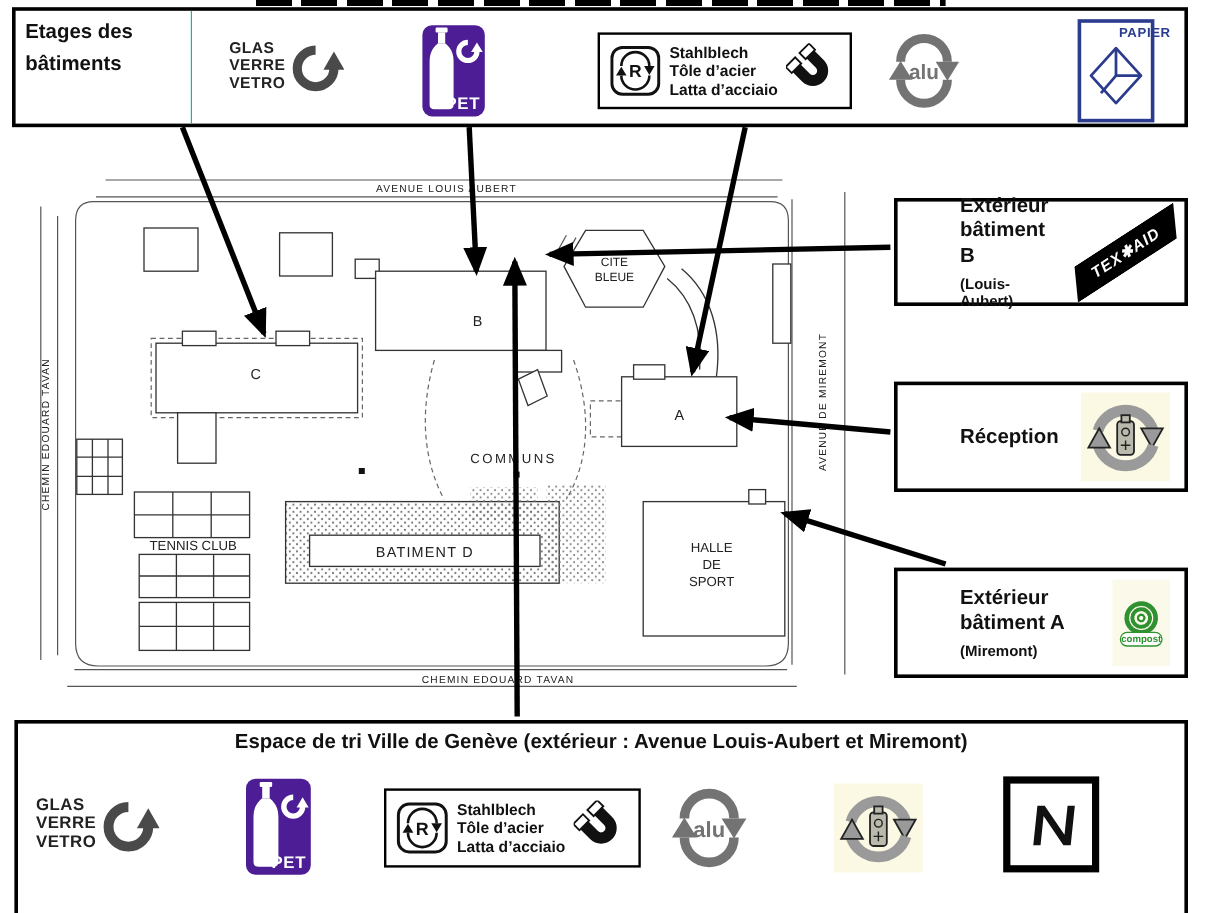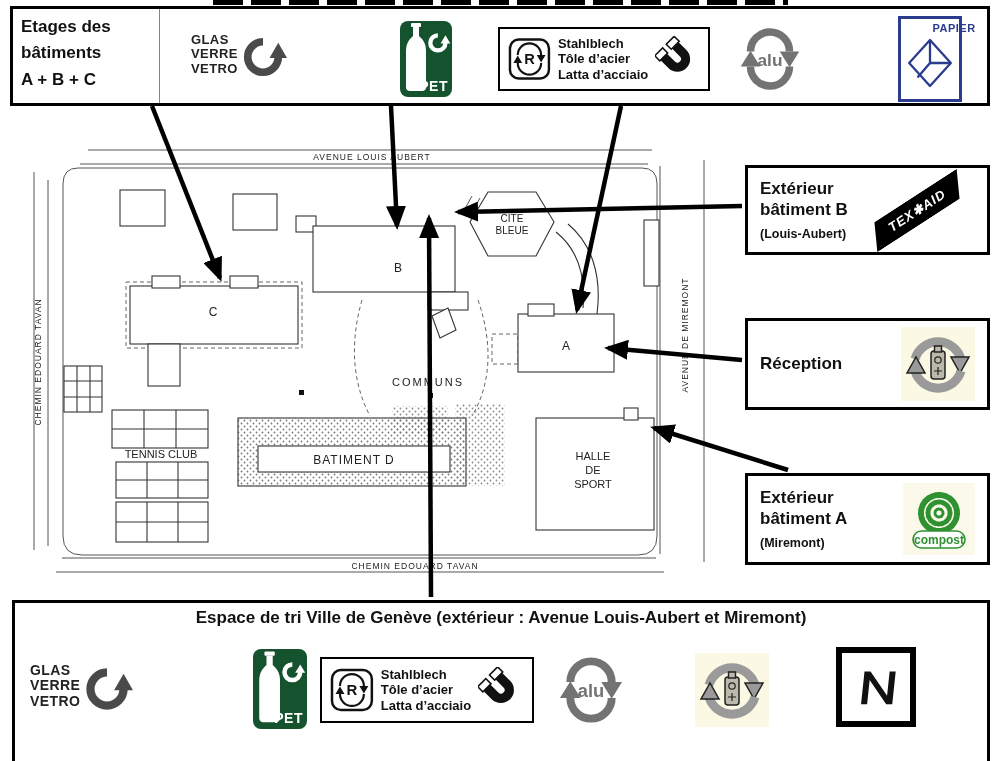--- a/index.html
+++ b/index.html
@@ -23,55 +23,55 @@
     border-right:1px solid #14b8a6; padding:5px 8px; font-weight:bold; font-size:17px; line-height:1.55; }
 
   .bottom-title { position:absolute; left:0; right:0; top:5px; text-align:center;
     font-weight:bold; font-size:17px; }
 
   
   .glass-icon { position:absolute; display:flex; align-items:flex-start; gap:1px; }
   .glass-text { font-weight:bold; font-size:13px; line-height:1.1; letter-spacing:.4px; color:#222; }
   .glass-icon.big .glass-text { font-size:14px; }
 
-  .pet-icon { position:absolute; background:#14532d; border-radius:8px;margin-left:48px; }
+  .pet-icon { position:absolute; background:#4c1d95; border-radius:8px; }
   .pet-icon svg { position:absolute; inset:0; width:100%; height:100%; }
   .pet-label { position:absolute; right:4px; bottom:3px; color:#fff; font-weight:bold; font-size:14px; letter-spacing:.5px; }
 
   .steel-box { position:absolute; border:2.5px solid #000; background:#fff;
     display:flex; align-items:center; gap:7px; padding:4px 8px; box-sizing:border-box; }
   .steel-text { font-weight:bold; font-size:13px; line-height:1.18; white-space:nowrap; }
 
   .alu-icon { position:absolute; color:#737373; }
 
   .paper-icon { position:absolute; border:3px solid #2b3c8e; background:#fff;
     display:flex; flex-direction:column; align-items:center; padding:3px 2px 1px; box-sizing:border-box; }
   .paper-label { color:#2b3c8e; font-weight:bold; font-size:11px; letter-spacing:.5px;margin-left:48px; }
 
   .battery-icon { width:74px; height:74px; background:#fbf9e4; flex-shrink:0;
     display:flex; align-items:center; justify-content:center; }
   .battery-icon.abs { position:absolute; }
 
-  .compost-icon { width:72px; height:72px; background:#fbfaea; flex-shrink:0;
+  .compost-icon { width:48px; height:72px; background:#fbfaea; flex-shrink:0;
     display:flex; align-items:center; justify-content:center; }
 
   .nespresso-icon { position:absolute; width:80px; height:80px; border:6px solid #000;
     background:#fff; box-sizing:border-box; display:flex; align-items:center; justify-content:center; }
 
   .texaid-wrap { position:relative; width:116px; height:66px; flex-shrink:0; }
   .texaid-logo { position:absolute; left:2px; top:20px; width:112px; height:27px; background:#000;
     transform:rotate(-33deg);
     clip-path:polygon(14px 0, 100% 0, calc(100% - 14px) 100%, 0 100%);
     color:#fff; font-weight:bold; font-style:italic; font-size:13px; letter-spacing:1px;
     display:flex; align-items:center; justify-content:center; }
 
   
   .callout { position:absolute; border:3px solid #000; background:#fff; box-sizing:border-box;
     display:flex; align-items:center; padding:8px 12px; gap:6px; z-index:10; }
-  .callout-text { flex:1; }
+  .callout-text { flex:1;margin-left:40px; }
   .callout-title { font-weight:bold; font-size:17px; line-height:1.18; }
   .callout-sub { font-weight:bold; font-size:12.5px; margin-top:7px; }
   #callout-ext-b { left:745px; top:165px; width:245px; height:90px; }
   #callout-reception { left:745px; top:318px; width:245px; height:92px; }
   #callout-ext-a { left:745px; top:473px; width:245px; height:92px; }
 
   .map-svg { position:absolute; left:0; top:110px; z-index:1; }
   .arrows-svg { position:absolute; left:0; top:0; z-index:50; pointer-events:none; }
 </style>
 </head>
@@ -79,21 +79,20 @@
 
 <div class="page">
 
   <div class="top-crop"></div>
   <div class="bottom-crop"></div>
 
   <div class="panel top-panel">
     <div class="top-title">
       <div>Etages des</div>
       <div>bâtiments</div>
-      <div>A + B + C</div>
     </div>
 
     <div class="glass-icon" style="left:178px; top:24px;">
       <div class="glass-text">
         <div>GLAS</div>
         <div>VERRE</div>
         <div>VETRO</div>
       </div>
       <svg width="48" height="48" viewBox="0 0 44 44">
         <path d="M 22 8 A 14 14 0 1 0 36 22" fill="none" stroke="#4a4a4a" stroke-width="7"></path>

